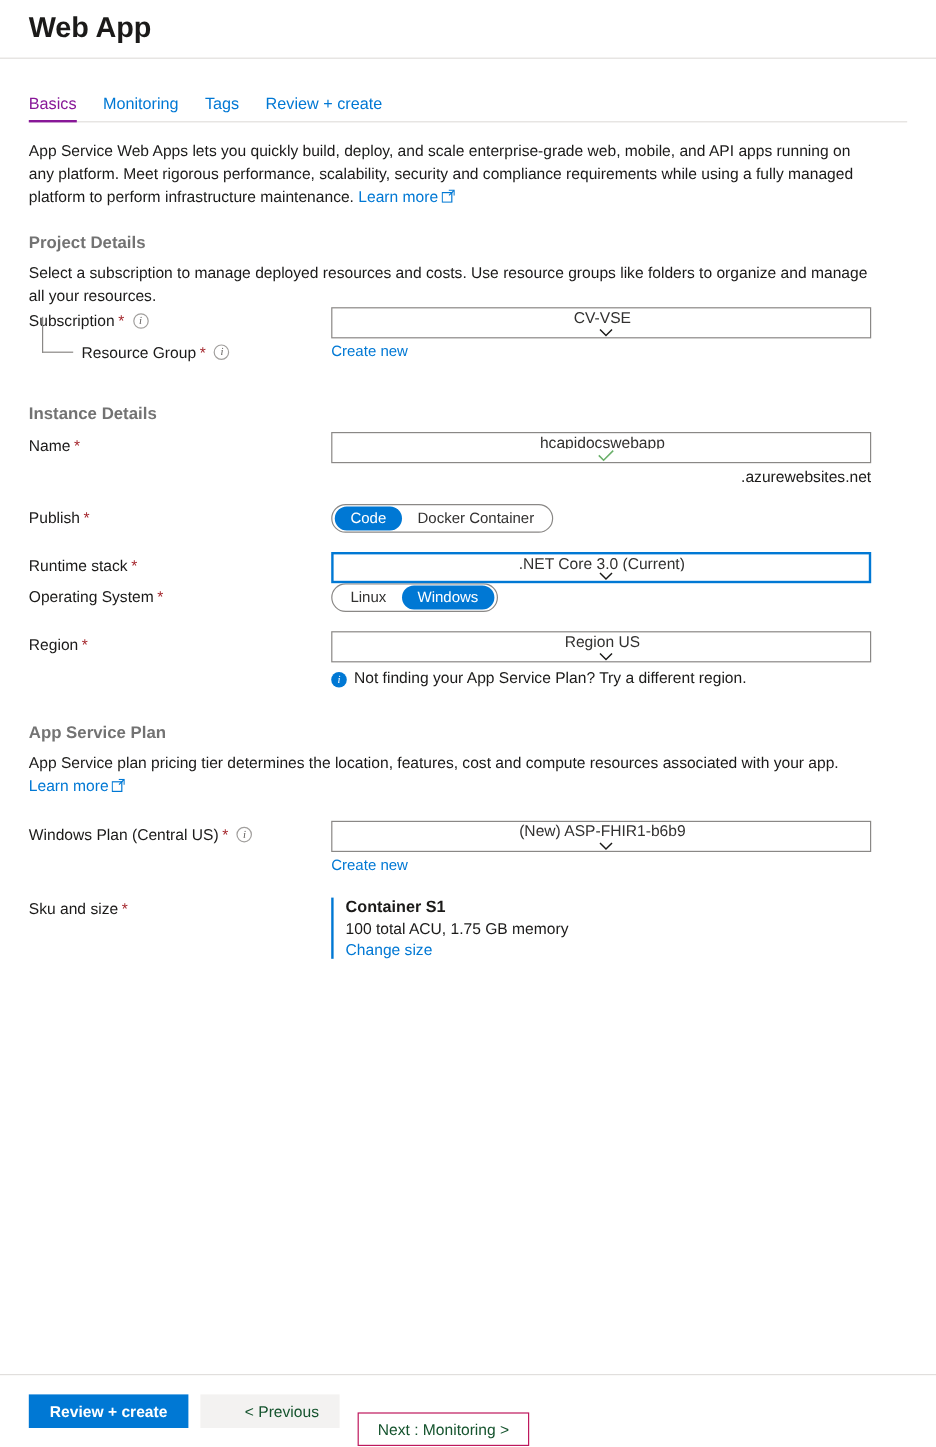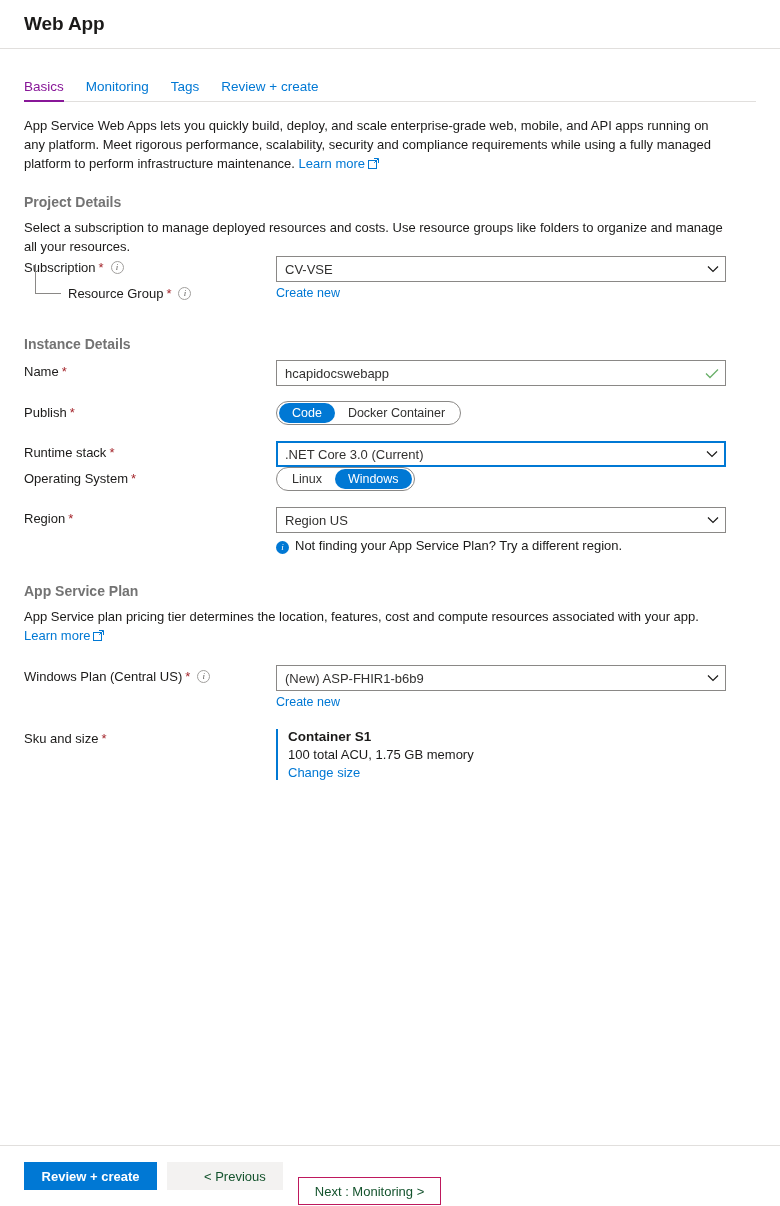--- a/index.html
+++ b/index.html
@@ -17,21 +17,21 @@
 
   
   .page-header {
     height: 49px;
     border-bottom: 1px solid #e1dfdd;
     display: flex;
     align-items: center;
     padding: 0 24px;
   }
   .page-title {
-    font-size: 19px;
+    font-size: 24px;
     font-weight: 600;
     color: #1b1a19;
     letter-spacing: -0.1px;
   }
 
   
   .tabstrip {
     height: 53px;
     padding: 0 24px;
     display: flex;
@@ -169,20 +169,21 @@
     height: 26px;
     border: 1px solid #8a8886;
     background: #ffffff;
     display: flex;
     align-items: center;
     padding: 0 6px 0 8px;
     font-size: 13px;
     color: #323130;
     cursor: pointer;
     position: relative;
+    flex-direction: column;
   }
   .select-box.focused {
     border: 2px solid #0078d4;
     padding-left: 7px;
   }
   .box-value {
     flex: 1 1 auto;
     overflow: hidden;
     white-space: nowrap;
     text-overflow: ellipsis;
@@ -397,20 +398,21 @@
     </div>
     <div class="field-cell">
       <div class="text-box">
         <span class="box-value">hcapidocswebapp</span>
         <span class="check-ok">
             <svg width="14" height="11" viewBox="0 0 14 11">
               <path d="M1 5.5L5 9.5L13 1.5" fill="none" stroke="#69af69" stroke-width="1.3"></path>
             </svg>
           </span>
       </div>
+      <div class="suffix-line">.azurewebsites.net</div>
     </div>
   </div>
 
   <div class="form-row" style="margin-top:15px;">
     <div class="label-cell">
       <span class="label-text">Publish</span>
       <span class="req">*</span>
     </div>
     <div class="field-cell">
       <div class="toggle">

